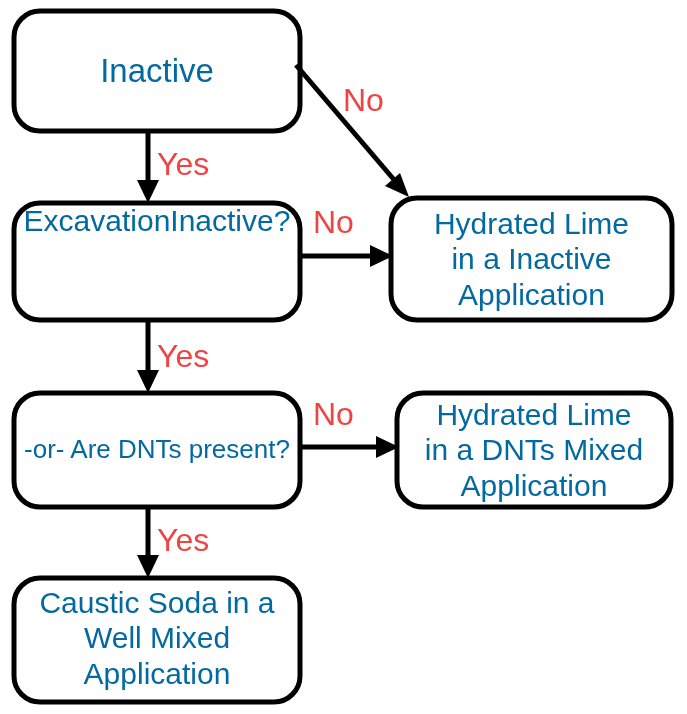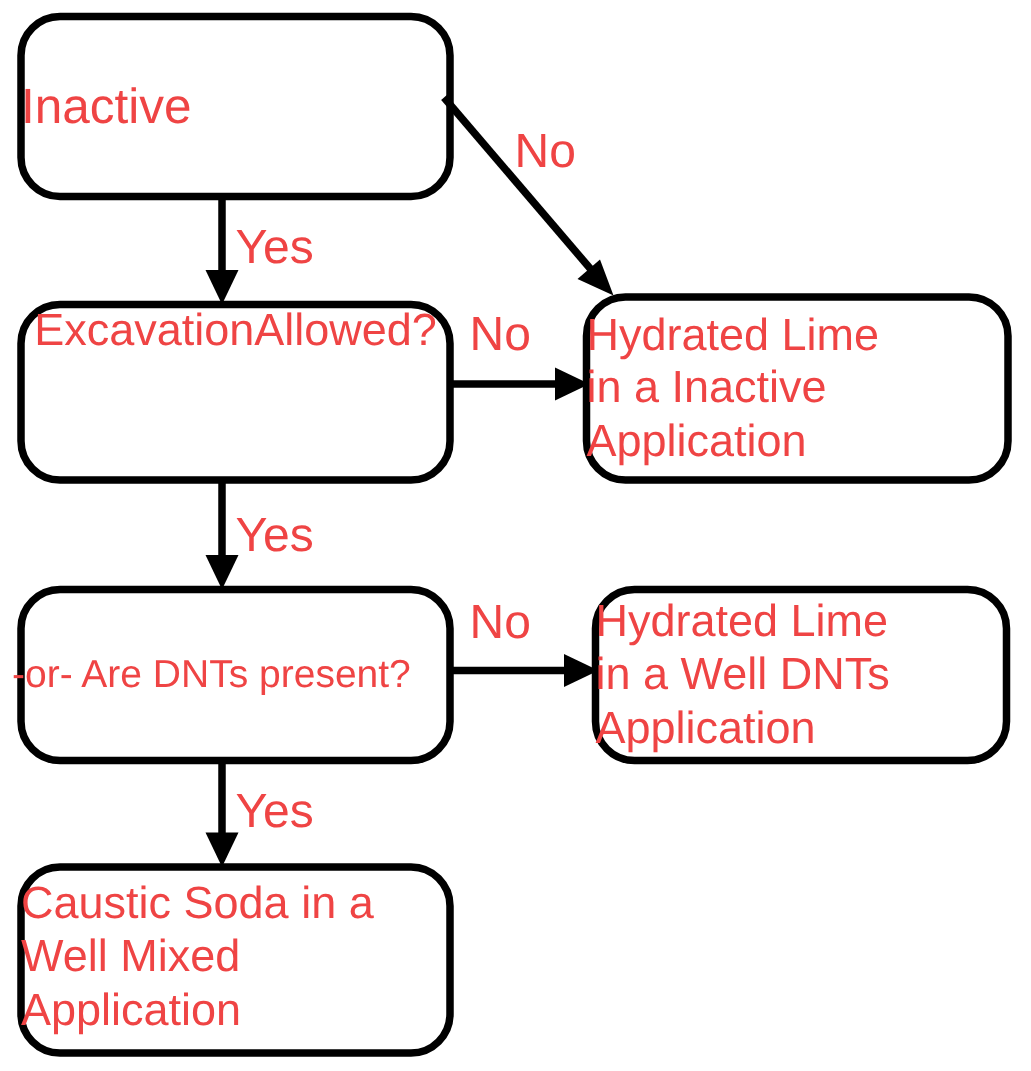--- a/index.html
+++ b/index.html
@@ -36,22 +36,22 @@
     stroke: #000000;
     stroke-width: 5;
     fill: none;
   }
   .arrow-head {
     fill: #000000;
     stroke: none;
   }
   .node-text {
     position: absolute;
-    text-align: left;
-    color: #ef4444;
+    text-align: center;
+    color: #0369a1;
     font-family: "Liberation Sans", sans-serif;
     font-weight: 400;
     line-height: 1.17;
     white-space: nowrap;
     pointer-events: none;
   }
   .edge-label {
     position: absolute;
     color: #ef4444;
     font-family: "Liberation Sans", sans-serif;
@@ -99,42 +99,42 @@
     <line class="edge-line" x1="148" y1="507" x2="148" y2="563"></line>
     <polygon class="arrow-head" points="148,578 137,555 159,555"></polygon>
   </svg>
 
   <div class="node-text" style="left:14px; top:11px; width:286px; height:120px; display:flex; flex-direction:column; justify-content:center; font-size:33px;">
     <span class="t-line">Inactive</span>
   </div>
 
   <div class="node-text" style="left:14px; top:203px; width:286px; height:117px; display:flex; flex-direction:row; justify-content:center; font-size:30px;">
     <span class="t-line">Excavation</span>
-    <span class="t-line">Allowed?</span>
+    <span class="t-line">Inactive?</span>
   </div>
 
   <div class="node-text" style="left:8px; top:393px; width:298px; height:114px; display:flex; flex-direction:column; justify-content:center; font-size:26px; line-height:1.22;">
     <span class="t-line">-or- Are DNTs present?</span>
   </div>
 
   <div class="node-text" style="left:14px; top:576px; width:286px; height:124px; display:flex; flex-direction:column; justify-content:center; font-size:30px;">
     <span class="t-line">Caustic Soda in a</span>
     <span class="t-line">Well Mixed</span>
     <span class="t-line">Application</span>
   </div>
 
   <div class="node-text" style="left:391px; top:198px; width:281px; height:122px; display:flex; flex-direction:column; justify-content:center; font-size:30px;">
     <span class="t-line">Hydrated Lime</span>
     <span class="t-line">in a Inactive</span>
     <span class="t-line">Application</span>
   </div>
 
   <div class="node-text" style="left:397px; top:393px; width:274px; height:114px; display:flex; flex-direction:column; justify-content:center; font-size:30px;">
     <span class="t-line">Hydrated Lime</span>
-    <span class="t-line">in a Well DNTs</span>
+    <span class="t-line">in a DNTs Mixed</span>
     <span class="t-line">Application</span>
   </div>
 
   <div class="edge-label" style="left:157px; top:148px; font-size:32px;">Yes</div>
 
   <div class="edge-label" style="left:343px; top:84px; font-size:32px;">No</div>
 
   <div class="edge-label" style="left:313px; top:206px; font-size:32px;">No</div>
 
   <div class="edge-label" style="left:157px; top:340px; font-size:32px;">Yes</div>

